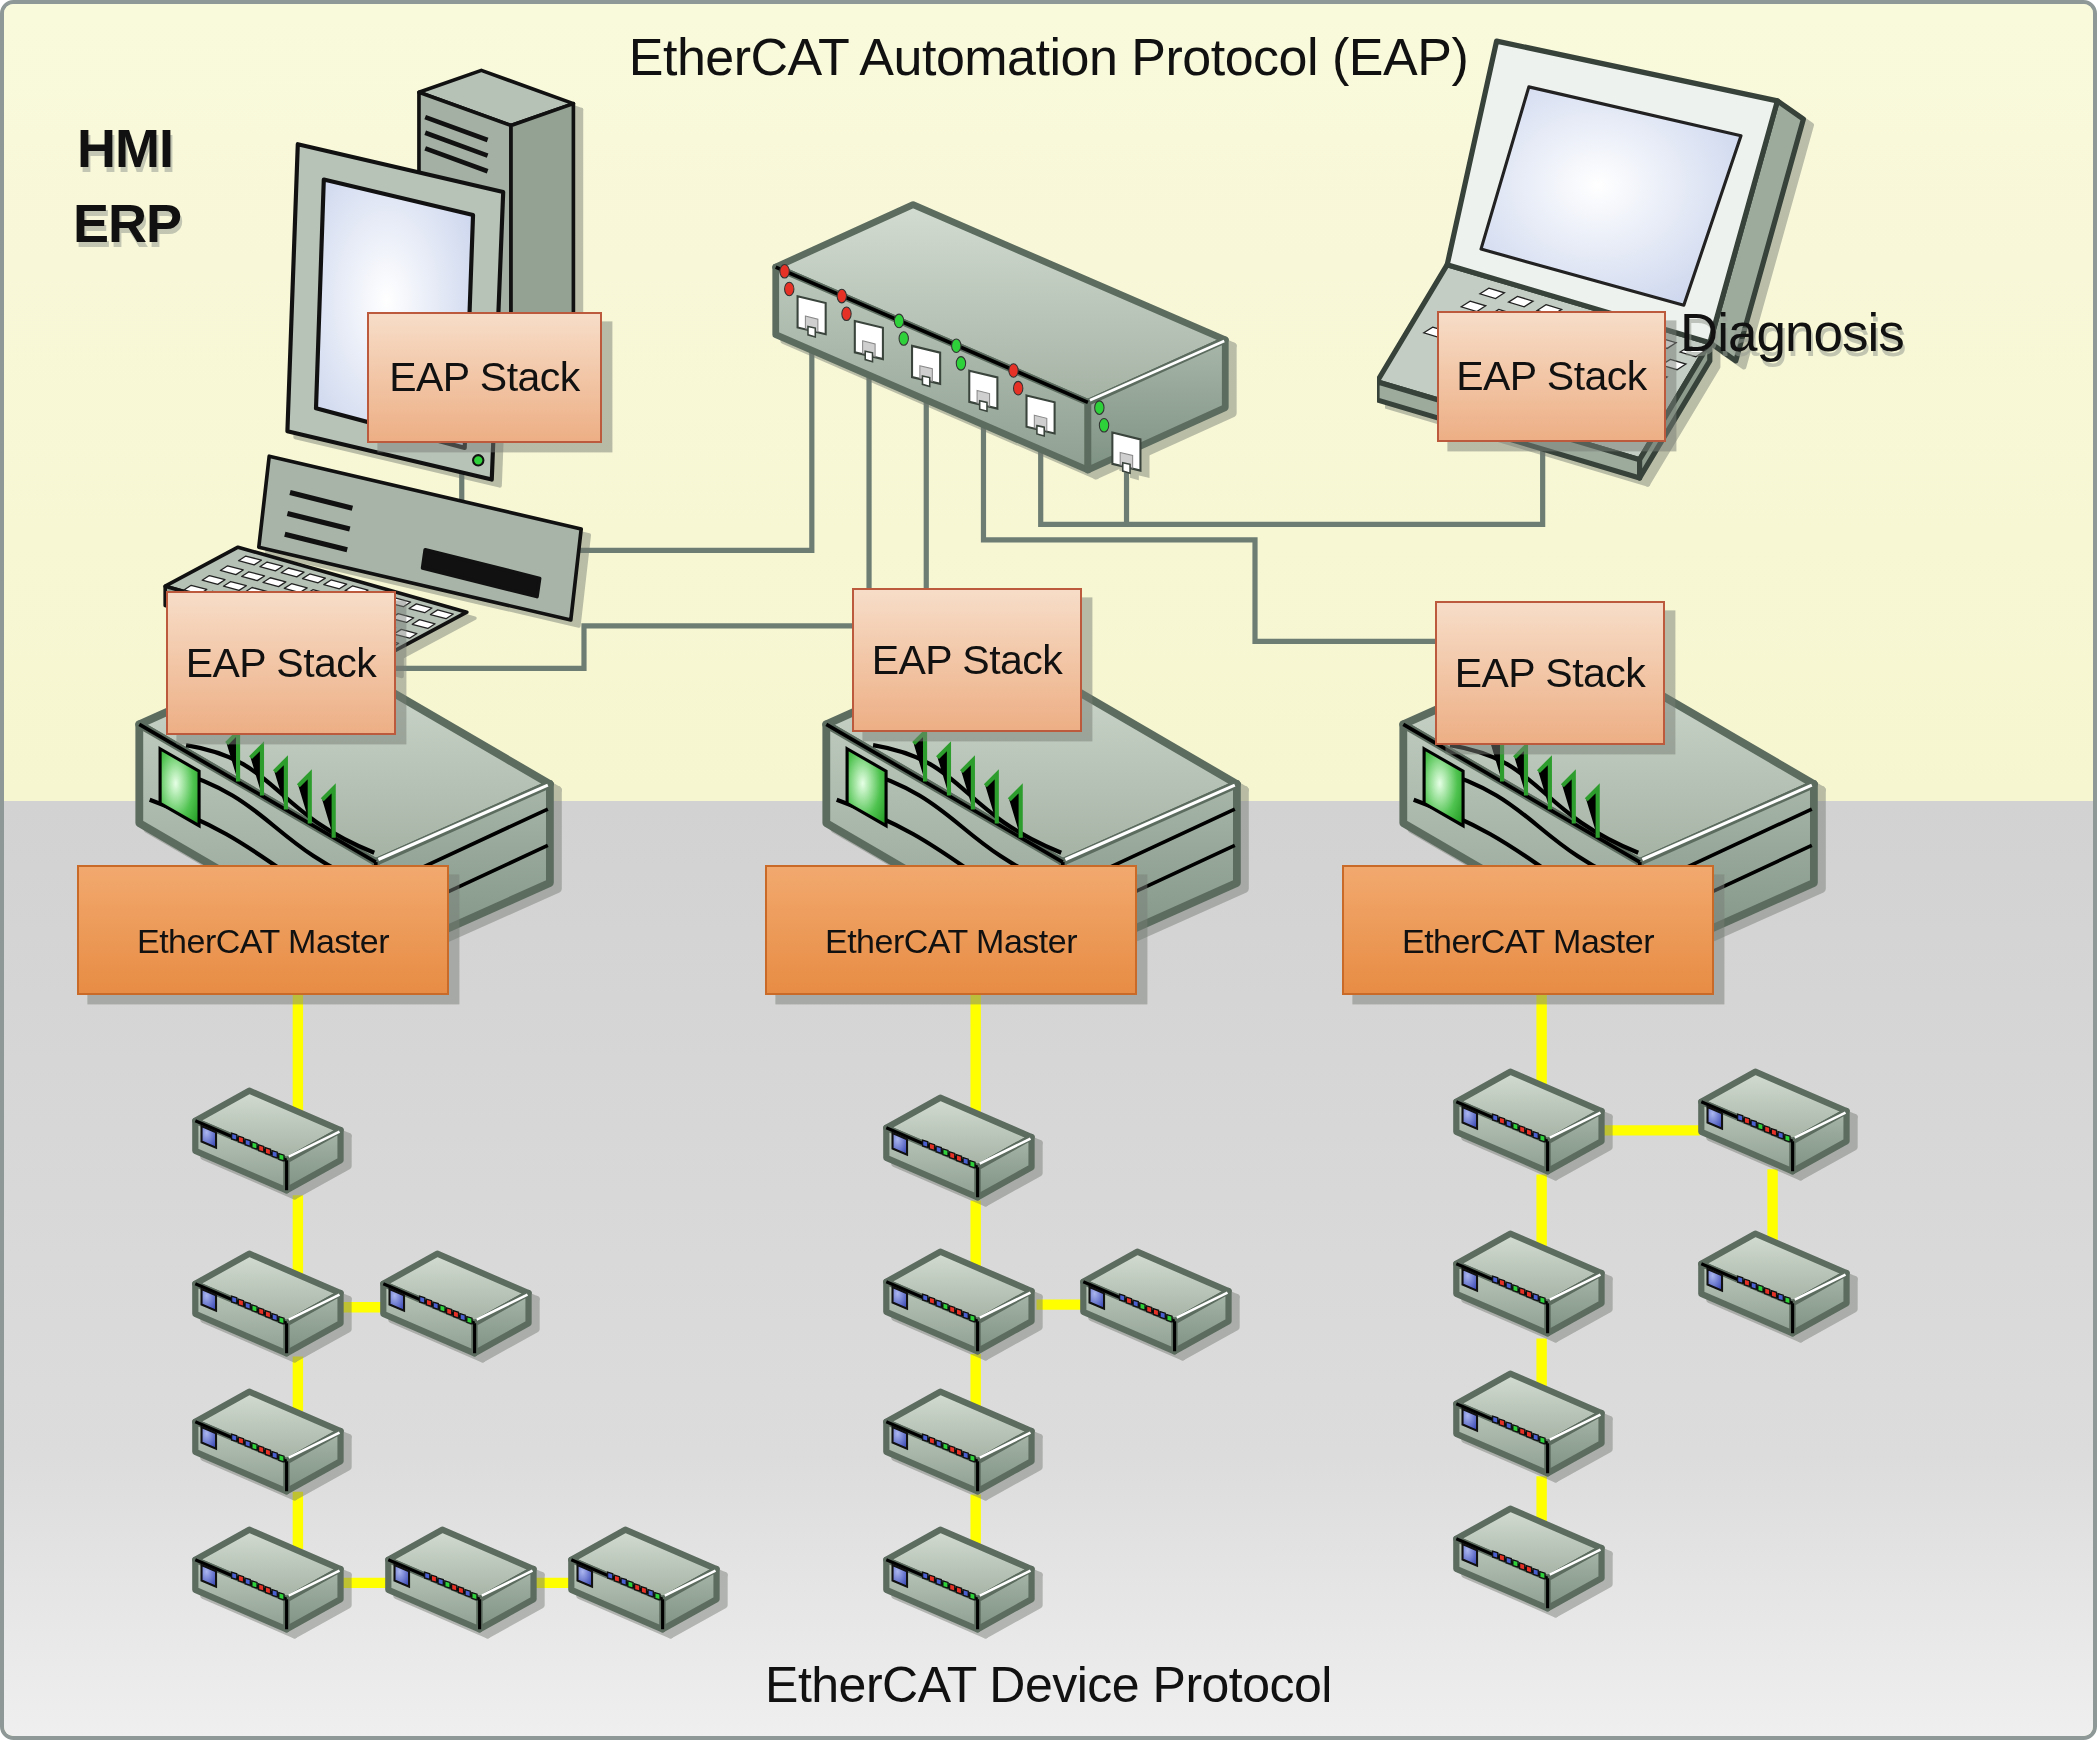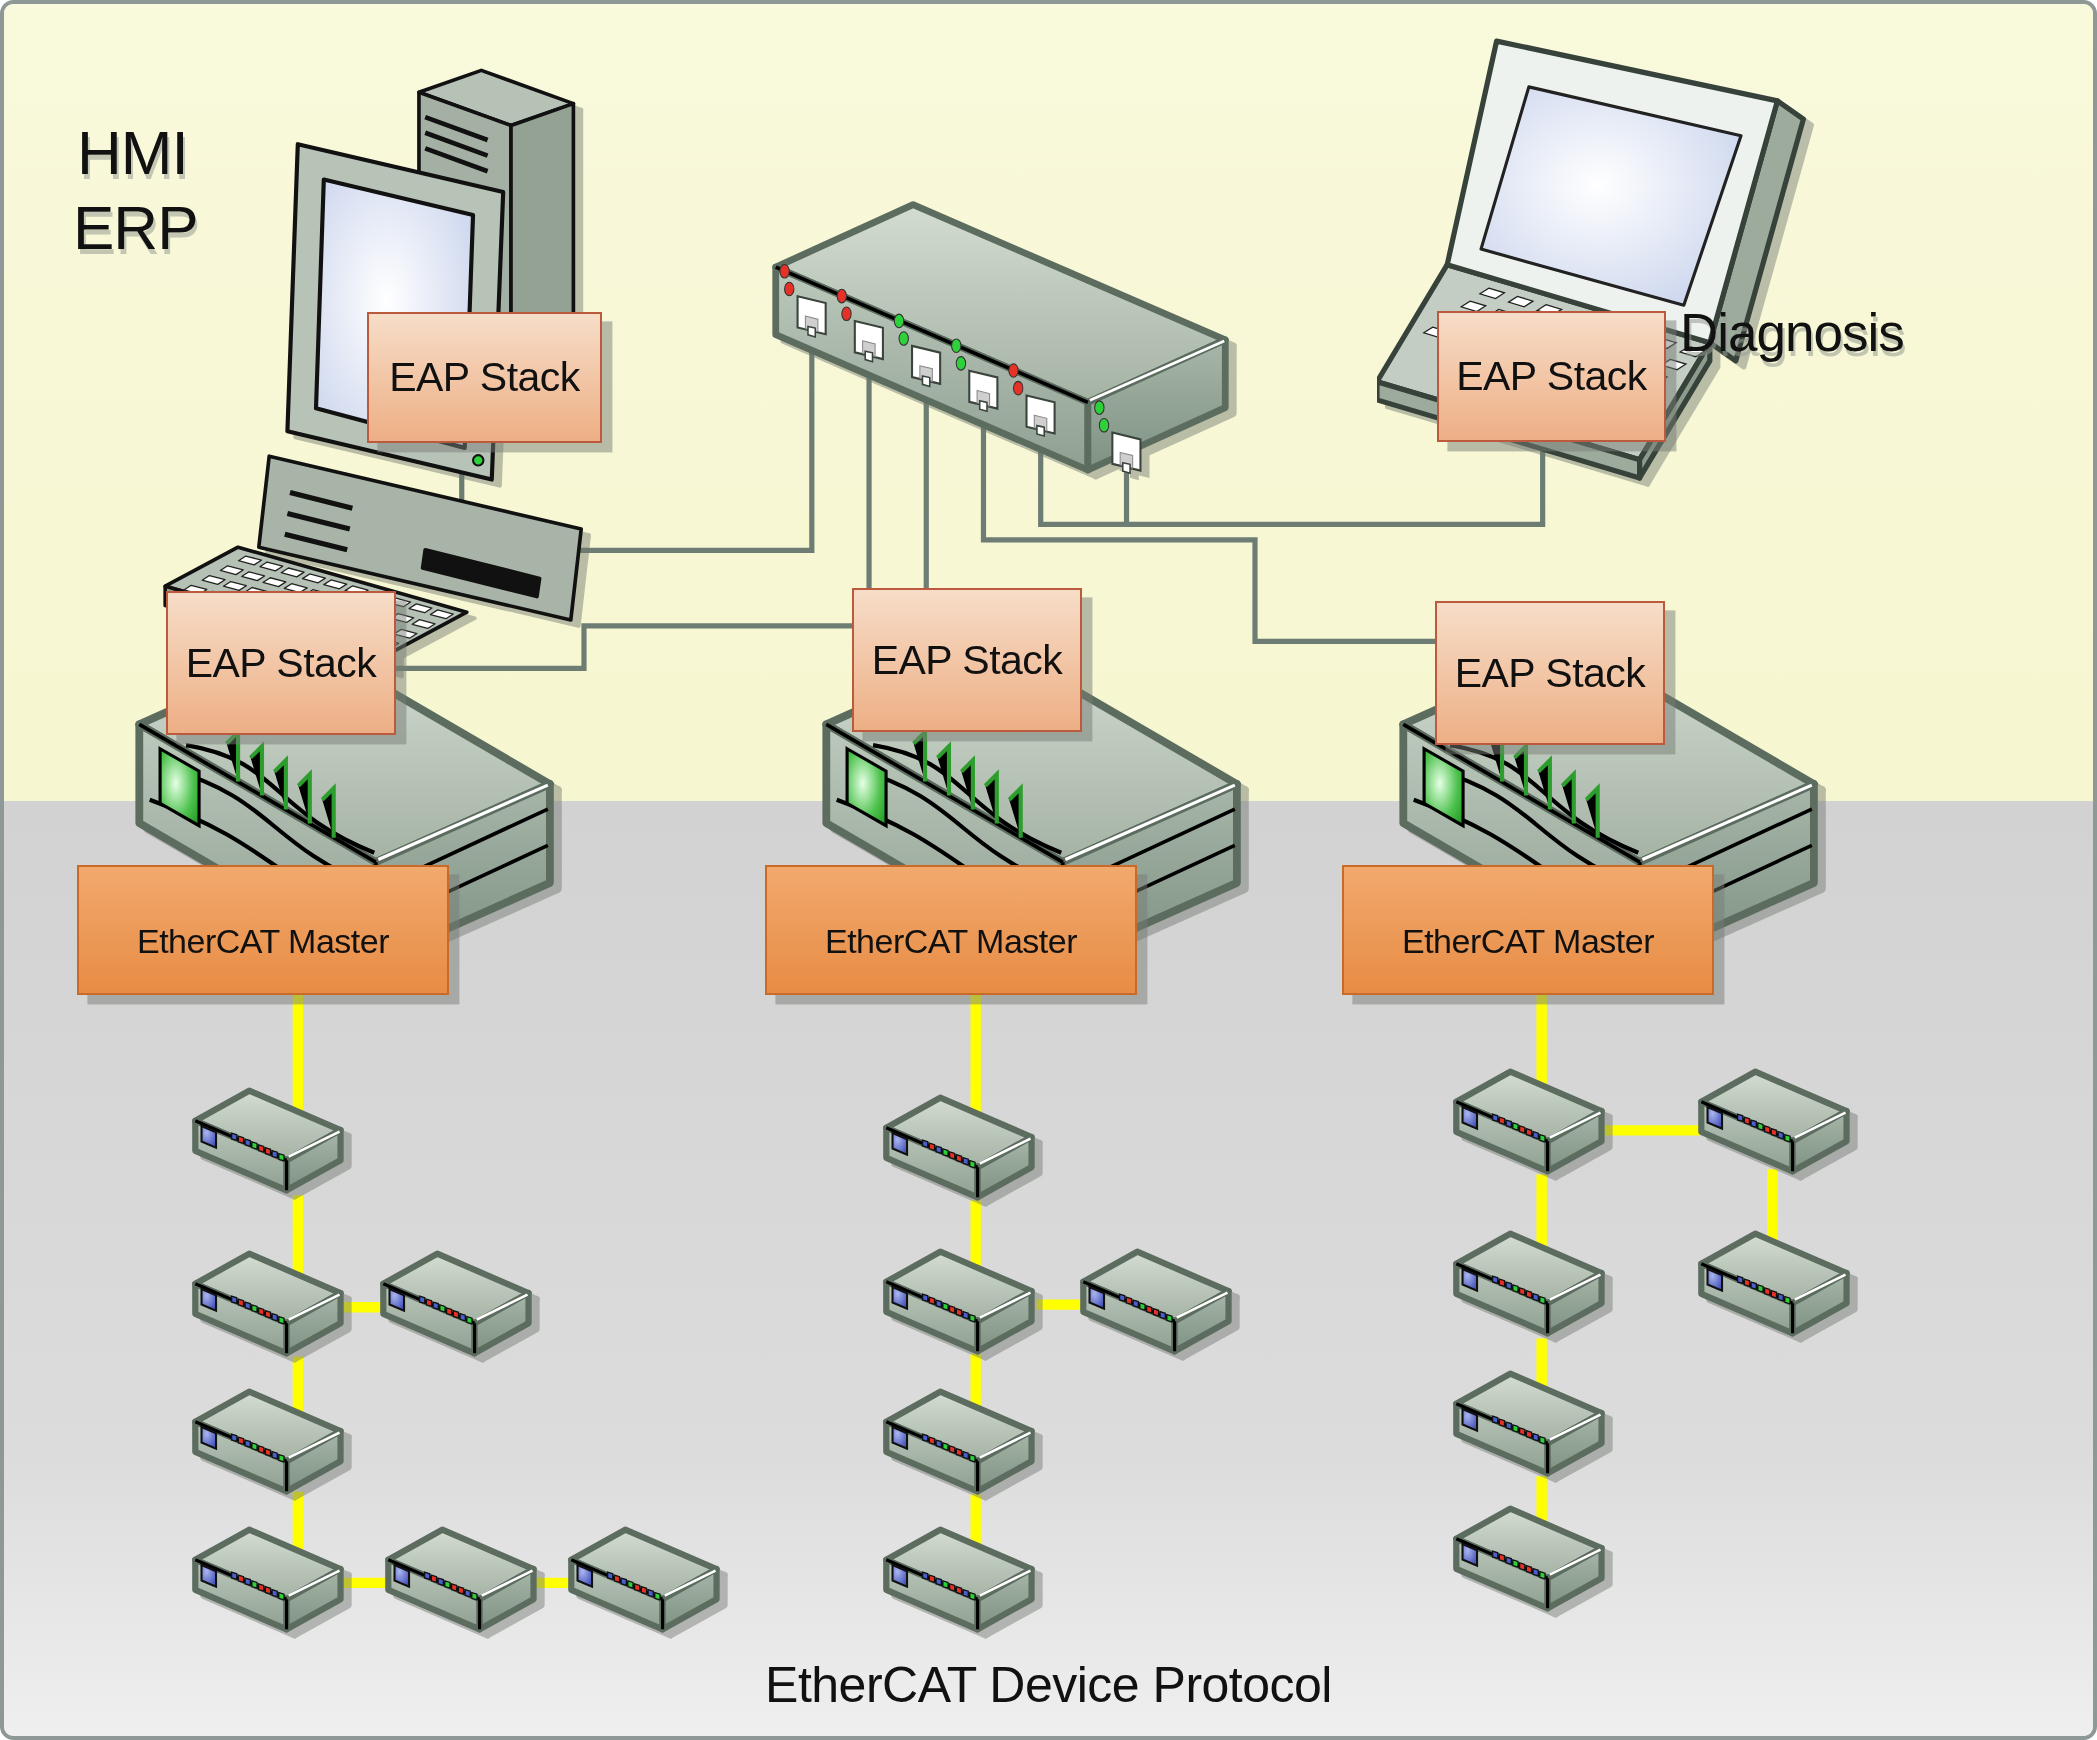--- a/index.html
+++ b/index.html
@@ -12,21 +12,21 @@
   .dev{position:absolute;filter:drop-shadow(8.3px 6.8px 0 rgba(110,118,108,.45));}
   .eapbox{position:absolute;display:flex;align-items:center;justify-content:center;
     background:linear-gradient(180deg,var(--eap_box_fill_top,#f7ddc8),var(--eap_box_fill_bottom,#edaf85));
     border:2.6px solid var(--eap_box_border,#bb5a3c);box-shadow:10.4px 9.4px 0 var(--shadow,rgba(120,126,118,.5));
     font-size:41px;color:var(--text,#111);letter-spacing:-0.5px;}
   .mbox{position:absolute;display:flex;align-items:center;justify-content:center;
     background:linear-gradient(180deg,var(--master_box_fill_top,#f2a96e),var(--master_box_fill_bottom,#e78c44));
     border:2.1px solid var(--master_box_border,#c96a28);box-shadow:10.4px 9.4px 0 var(--shadow,rgba(120,126,118,.5));
     font-size:34px;color:var(--text,#111);letter-spacing:-0.5px;padding-top:22px;box-sizing:border-box;}
   .title{position:absolute;left:0;width:100%;text-align:center;font-size:52px;color:var(--text,#111);letter-spacing:-0.5px;}
-  .biglabel{position:absolute;font-size:62px;font-weight:400;letter-spacing:-1px;color:var(--text,#111);
+  .biglabel{position:absolute;font-size:54px;font-weight:700;letter-spacing:-1px;color:var(--text,#111);
     text-shadow:2.1px 4.7px 0 rgba(150,156,146,.55);}
 </style>
 </head>
 <body>
 
 <svg width="0" height="0" style="position:absolute">
   <defs>
     <linearGradient id="gTop" x1="0" y1="0" x2="0" y2="1">
       <stop offset="0" stop-color="#d3dcd1"></stop>
         <stop offset="1" stop-color="#a4b2a4"></stop>
@@ -370,18 +370,19 @@
   <div class="mbox" style="left:73px;top:861px;width:372px;height:130px">
     <span>EtherCAT Master</span>
     </div>
   <div class="mbox" style="left:761px;top:861px;width:372px;height:130px">
     <span>EtherCAT Master</span>
     </div>
   <div class="mbox" style="left:1338px;top:861px;width:372px;height:130px">
     <span>EtherCAT Master</span>
     </div>
 
+  <div class="title" style="top:23.4px">EtherCAT Automation Protocol (EAP)</div>
   <div class="biglabel" style="left:73px;top:113px">HMI</div>
   <div class="biglabel" style="left:69px;top:188px">ERP</div>
   <div class="biglabel" style="left:1676px;top:298px;font-weight:400;font-size:53px">Diagnosis</div>
   <div class="title" style="top:1652px;font-size:50px">EtherCAT Device Protocol</div>
 </div>
 
 
 </body></html>

